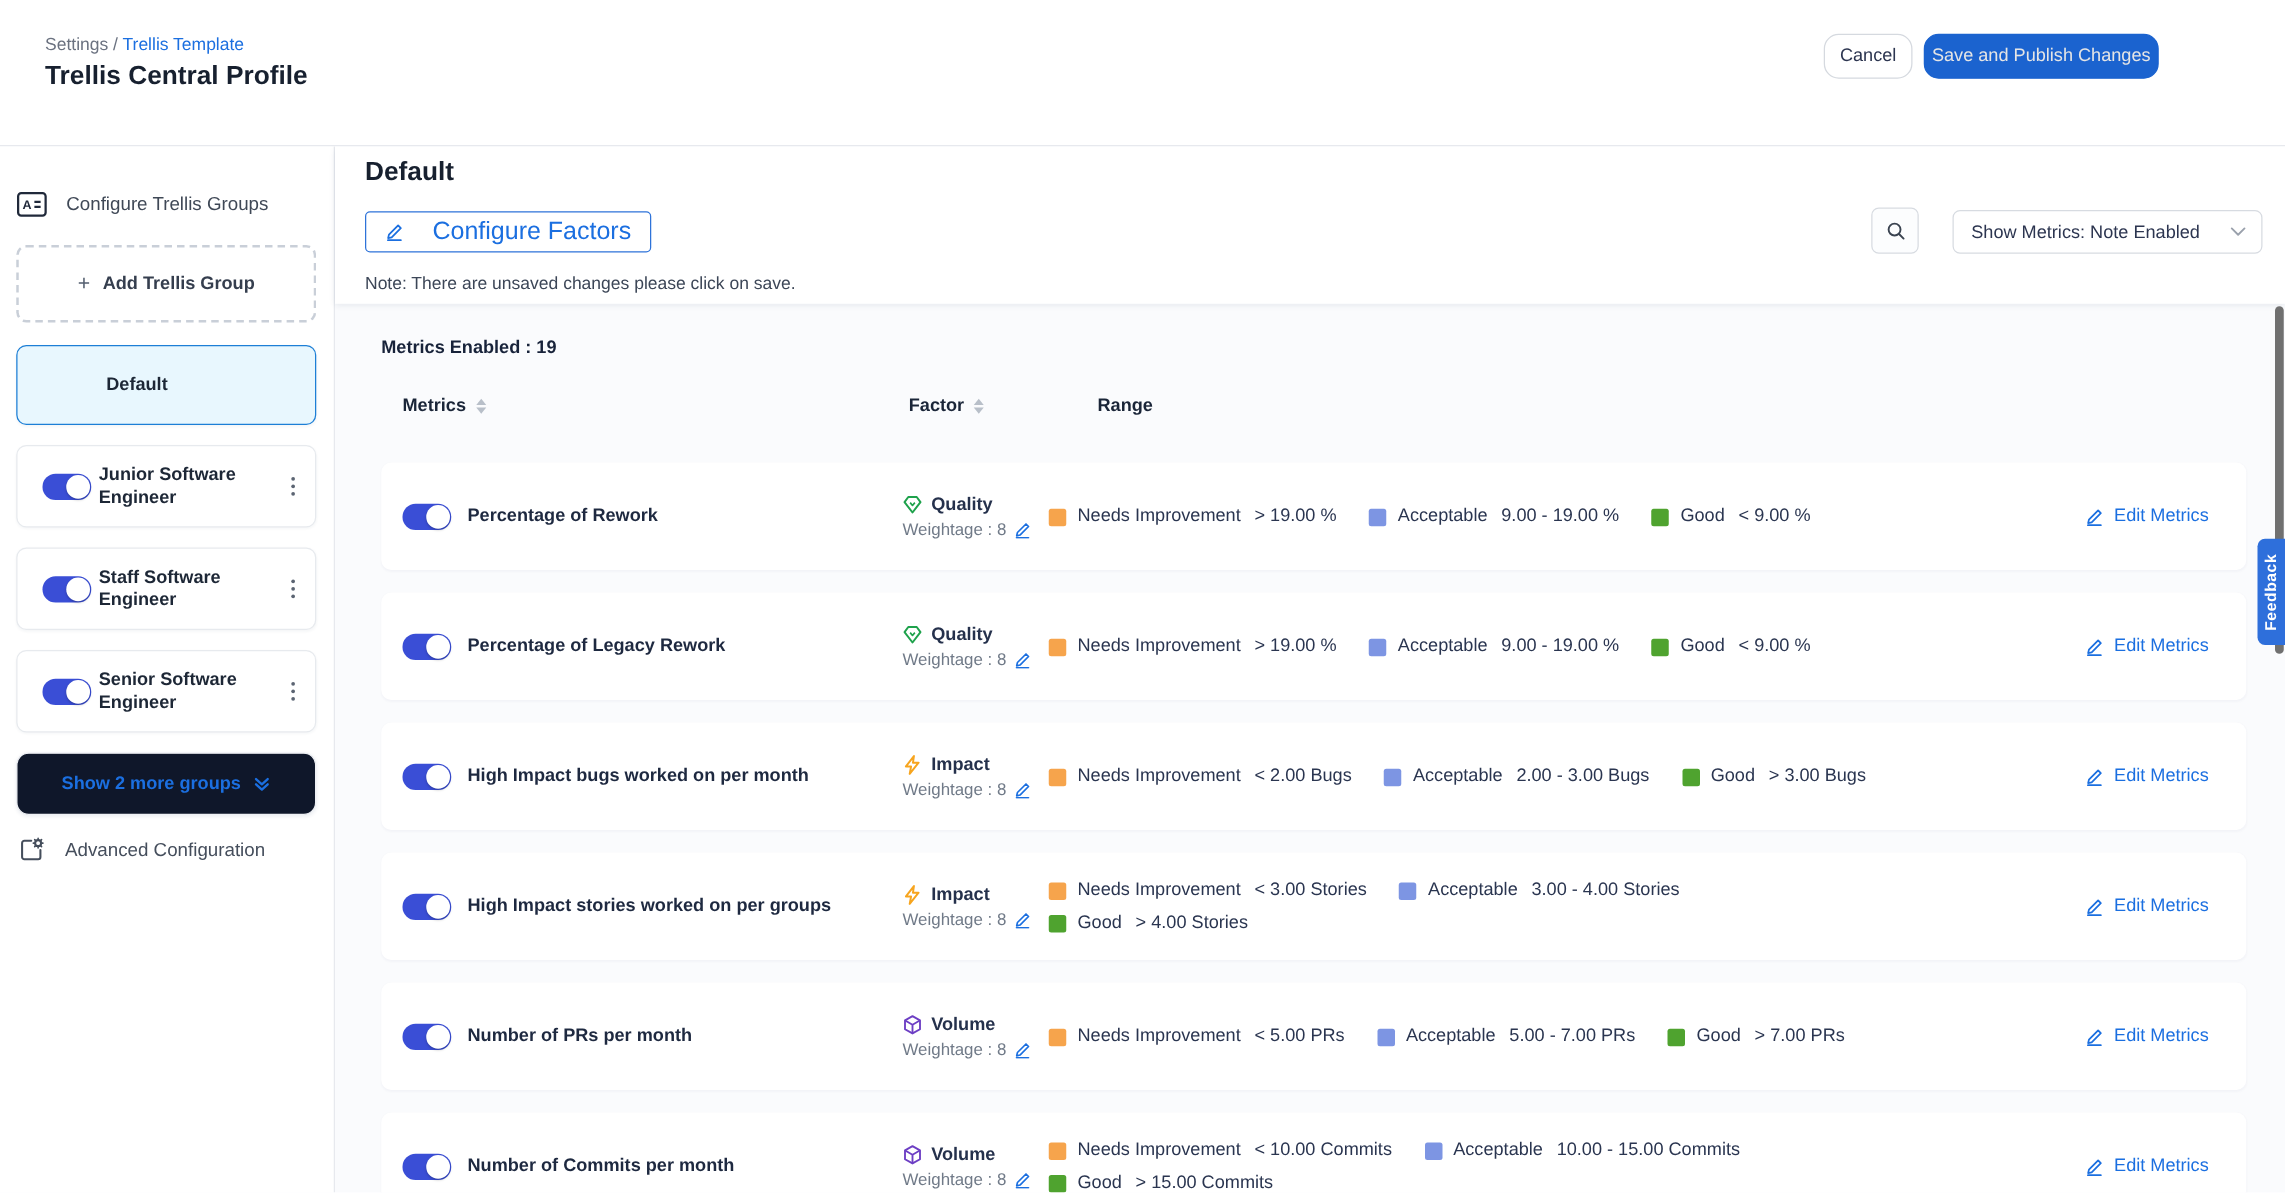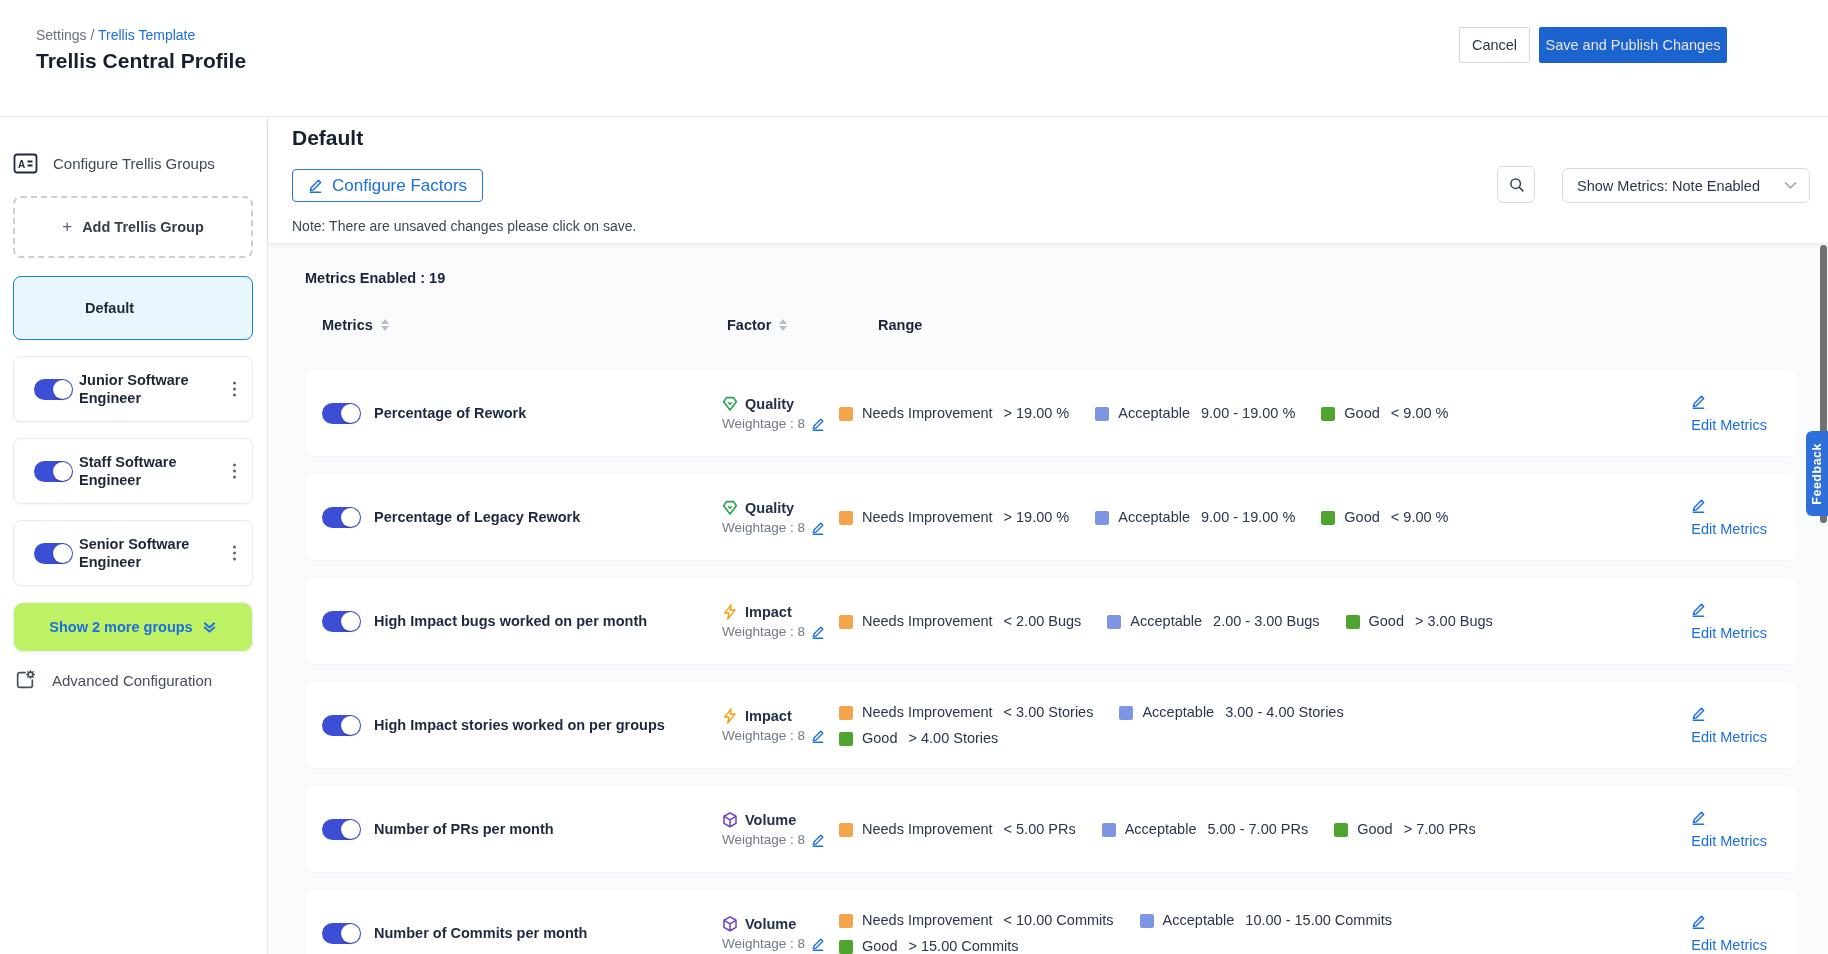--- a/index.html
+++ b/index.html
@@ -6,47 +6,47 @@
   html,body { width:1828px; height:954px; }
   body { font-family:"Liberation Sans", sans-serif; background:#fff; overflow:hidden; }
   .stage { position:relative; width:1828px; height:954px; background:#fff; overflow:hidden; }
 
   
   .top-header { position:absolute; left:0; top:0; width:1828px; height:117px; background:#fff; border-bottom:1px solid #e7e9ee; z-index:3; }
   .breadcrumb { position:absolute; left:36px; top:27px; font-size:14px; color:#6b7280; }
   .breadcrumb .crumb-link { color:#1b6fe0; cursor:pointer; }
   .page-title { position:absolute; left:36px; top:49px; font-size:21px; font-weight:bold; color:#17202f; }
   .header-actions { position:absolute; right:101px; top:27px; display:flex; gap:9px; }
-  .btn { height:36px; border-radius:2px; font-size:14.5px; display:flex; align-items:center; justify-content:center; cursor:pointer; }
+  .btn { height:36px; border-radius:12px; font-size:14.5px; display:flex; align-items:center; justify-content:center; cursor:pointer; }
   .btn-cancel { width:71px; background:#fff; border:1px solid #d5d9df; color:#2c3550; }
   .btn-primary { width:188px; background:#1b63cf; border:1px solid #1b63cf; color:#e5e5e5; }
 
   
   .sidebar { position:absolute; left:0; top:117px; width:268px; height:837px; background:#fff; border-right:1px solid #e7e9ee; padding:35px 14px 0 13px; z-index:2; }
   .sb-section { display:flex; align-items:center; gap:15px; margin-bottom:21px; }
   .sb-section-label { font-size:15px; color:#3f4856; }
   .add-group { height:62px; border:2px dashed #c9cfd8; border-radius:8px; display:flex; align-items:center; justify-content:center; gap:10px; color:#353e4e; font-weight:bold; font-size:14.5px; cursor:pointer; margin-bottom:18px; background:#fff; }
   .add-group .plus { font-weight:normal; font-size:17px; color:#556070; }
   .group-card { position:relative; border:1px solid #e7eaee; border-radius:8px; background:#fff; min-height:66px; display:flex; align-items:center; padding:10px 30px 10px 20px; margin-bottom:16px; box-shadow:0 1px 2px rgba(20,40,80,.04); cursor:pointer; }
   .group-card.selected { background:#e8f7fe; border:1px solid #1d7fd6; min-height:64px; }
   .group-card .gname { font-size:14.5px; font-weight:bold; color:#1d2736; line-height:18px; margin-left:6px; }
   .group-card.selected .gname { margin-left:51px; }
   .kebab { position:absolute; right:12px; top:50%; transform:translateY(-50%); display:flex; flex-direction:column; gap:3px; padding:4px; cursor:pointer; }
   .kebab i { width:3px; height:3px; border-radius:50%; background:#5b6472; }
-  .show-more { height:50px; border:1px solid #eef0f4; border-radius:10px; background:#bef264; box-shadow:0 1px 3px rgba(20,40,80,.07); display:flex; align-items:center; justify-content:center; gap:9px; color:#1b6fe0; font-size:14.5px; font-weight:bold; cursor:pointer; margin-bottom:17px; }
+  .show-more { height:50px; border:1px solid #eef0f4; border-radius:10px; background:#0f172a; box-shadow:0 1px 3px rgba(20,40,80,.07); display:flex; align-items:center; justify-content:center; gap:9px; color:#1b6fe0; font-size:14.5px; font-weight:bold; cursor:pointer; margin-bottom:17px; }
   .advanced { display:flex; align-items:center; gap:16px; color:#454e5c; font-size:15px; padding-left:1px; cursor:pointer; }
 
   
   .toggle { position:relative; width:39px; height:21px; border-radius:11px; background:#3a4ed6; flex:none; cursor:pointer; }
   .toggle::after { content:""; position:absolute; right:1px; top:1px; width:19px; height:19px; background:#fff; border-radius:50%; box-shadow:0 1px 2px rgba(0,0,0,.25); }
 
   
   .main-header { position:absolute; left:268px; top:117px; width:1560px; height:126px; background:#fff; box-shadow:0 2px 5px rgba(23,43,77,.09); z-index:2; }
   .group-title { position:absolute; left:24px; top:9px; font-size:21px; font-weight:bold; color:#17202f; }
-  .cfg-factors { position:absolute; left:24px; top:52px; height:33px; padding:0 15px; display:flex; align-items:center; gap:9px; border:1px solid #2e73d9; border-radius:4px; color:#1b6fe0; font-size:17px; background:#fff; cursor:pointer; }
+  .cfg-factors { position:absolute; left:24px; top:52px; height:33px; padding:0 15px; display:flex; align-items:center; gap:23px; border:1px solid #2e73d9; border-radius:4px; color:#1b6fe0; font-size:20px; background:#fff; cursor:pointer; }
   .note { position:absolute; left:24px; top:101px; font-size:14px; color:#3c4657; }
   .search-btn { position:absolute; right:293px; top:49px; width:38px; height:37px; border:1px solid #d7dbe1; border-radius:6px; background:#fcfdfe; display:flex; align-items:center; justify-content:center; cursor:pointer; }
   .filter-select { position:absolute; right:18px; top:51px; width:248px; height:35px; border:1px solid #d7dbe1; border-radius:6px; background:#fff; display:flex; align-items:center; padding:0 12px 0 14px; cursor:pointer; }
   .filter-select .val { font-size:14.5px; color:#2c3550; flex:1; }
 
   
   .table-area { position:absolute; left:268px; top:243px; width:1560px; height:711px; background:#fafbfd; padding:0 31px 0 37px; }
   .metrics-enabled { position:absolute; left:37px; top:27px; font-size:14.5px; font-weight:bold; color:#18233a; }
   .col-headers { position:absolute; left:37px; top:74px; width:1492px; height:20px; }
   .col-h { position:absolute; display:flex; align-items:center; gap:8px; font-size:14.5px; font-weight:bold; color:#1a2538; }
@@ -62,21 +62,21 @@
   .factor-top { display:flex; align-items:center; gap:6px; }
   .factor-top .fname { font-size:14.5px; font-weight:bold; color:#25314c; }
   .weightage { display:flex; align-items:center; gap:6px; margin-top:3px; padding-left:1px; }
   .weightage .wlabel { font-size:13.5px; color:#707a88; }
   .pencil-link { display:flex; align-items:center; cursor:pointer; }
   .range-list { width:660px; flex:none; display:flex; flex-wrap:wrap; align-items:center; column-gap:26px; row-gap:10px; }
   .range-seg { display:flex; align-items:flex-end; }
   .range-seg .sq { width:14px; height:14px; border-radius:2px; flex:none; }
   .range-seg .rlabel { font-size:14.5px; color:#2a3550; margin-left:9px; }
   .range-seg .rvalue { font-size:14.5px; color:#2a3550; margin-left:11px; }
-  .edit-metrics { margin-left:auto; display:flex; align-items:flex-start; gap:8px; color:#1b6fe0; font-size:14.5px; cursor:pointer; white-space:nowrap;flex-direction:column; }
+  .edit-metrics { margin-left:auto; display:flex; align-items:center; gap:8px; color:#1b6fe0; font-size:14.5px; cursor:pointer; white-space:nowrap; }
 
   
   .scroll-thumb { position:absolute; right:1px; top:245px; width:7px; height:278px; background:#707070; border-radius:4px; z-index:4; }
   .feedback-tab { position:absolute; right:0; top:431px; width:22px; height:85px; background:#2e6fdb; border-radius:6px 0 0 6px; display:flex; align-items:center; justify-content:center; z-index:5; cursor:pointer; }
   .feedback-tab span { writing-mode:vertical-rl; transform:rotate(180deg); color:#fff; font-size:12.5px; font-weight:bold; letter-spacing:.5px; }
   svg { display:block; }
 </style>
 </head>
 <body>
 

